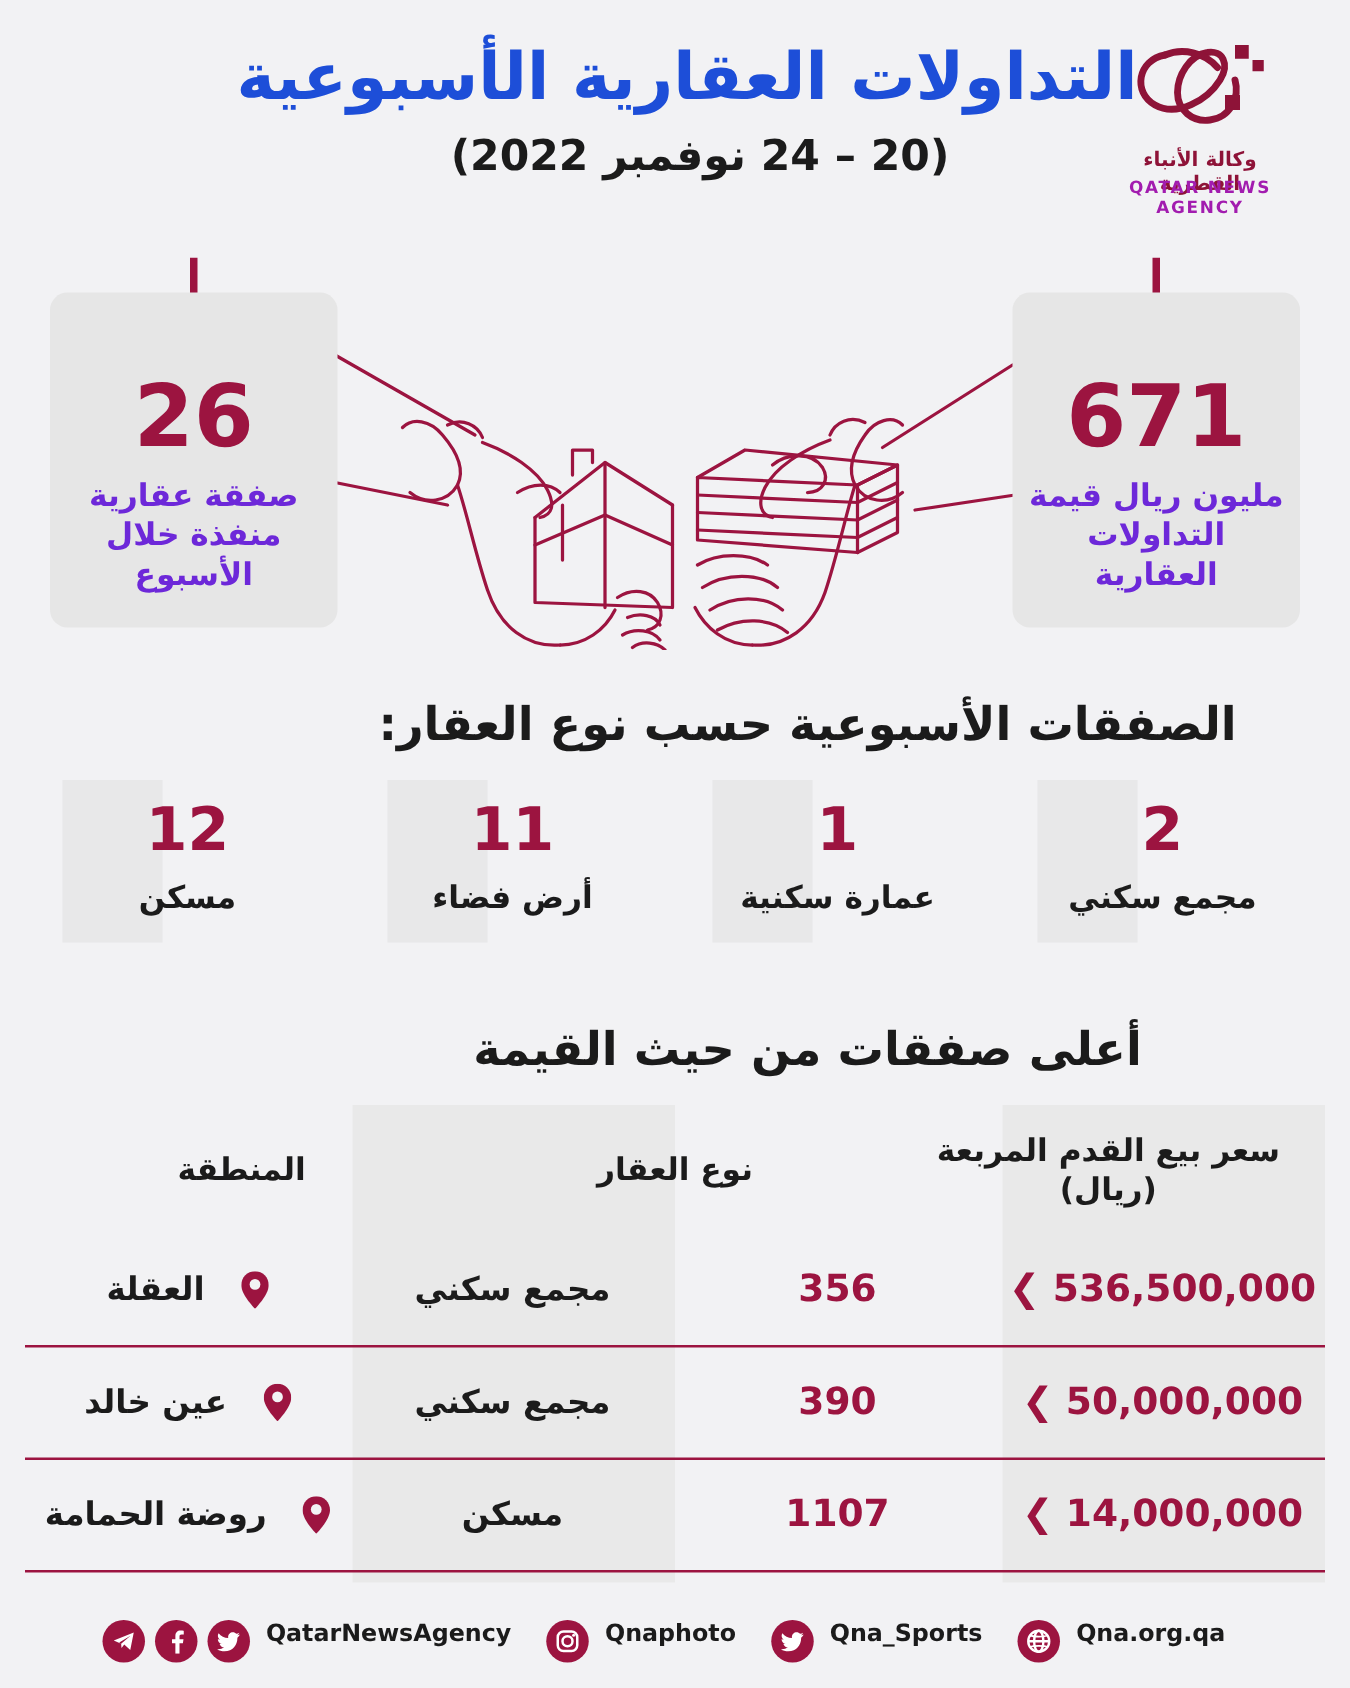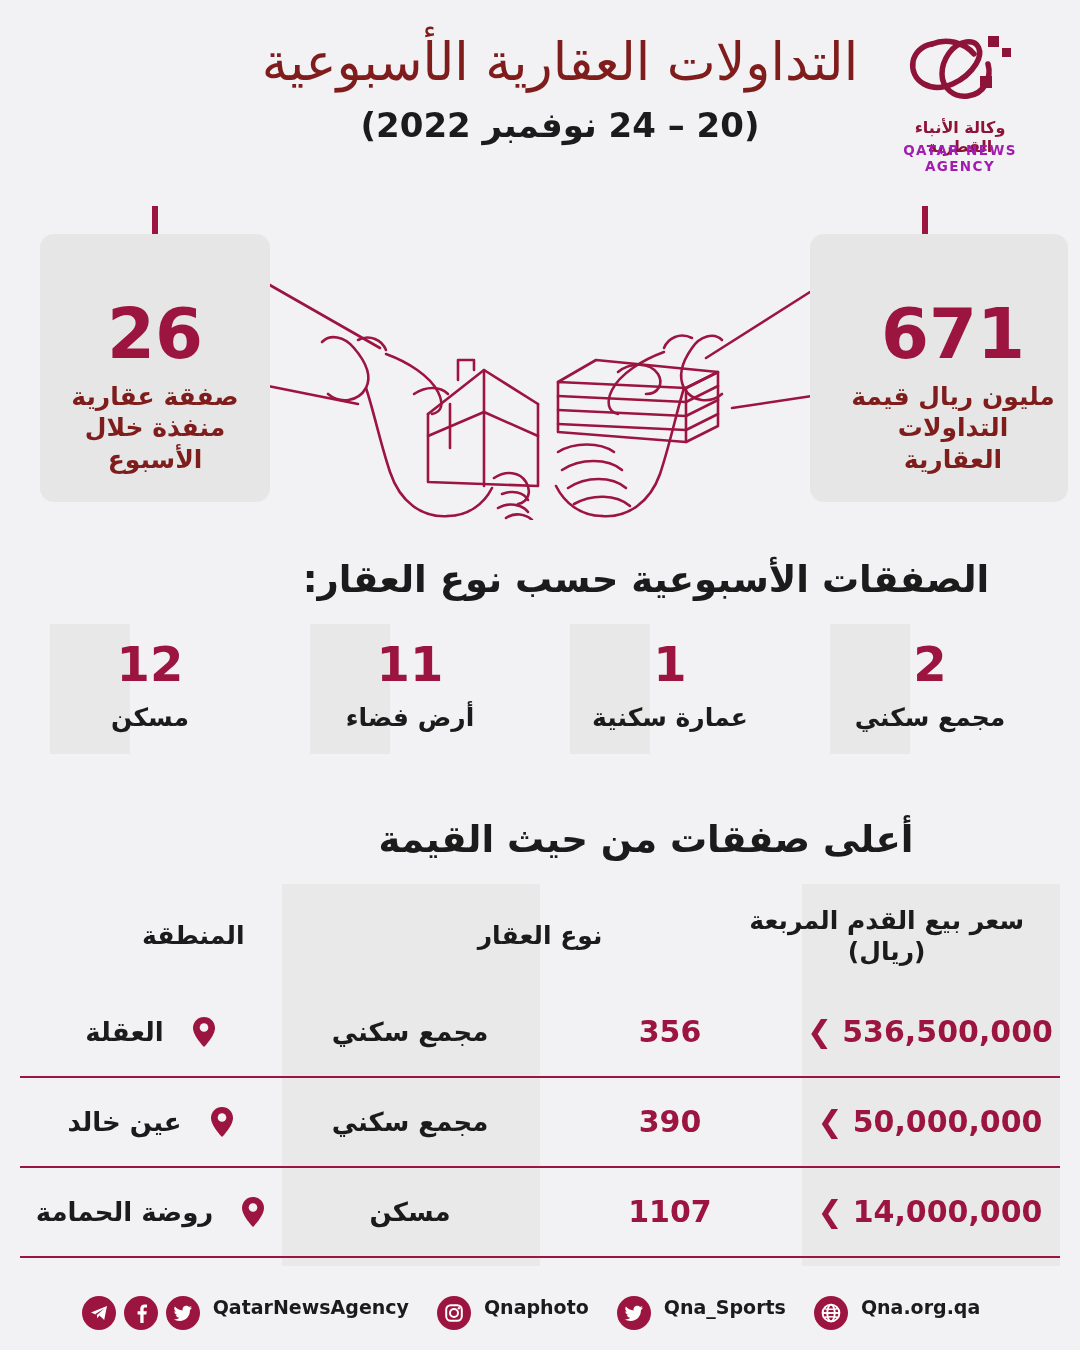--- a/index.html
+++ b/index.html
@@ -10,21 +10,21 @@
     font-family:"DejaVu Sans","Liberation Sans",sans-serif;
     overflow:hidden;
     position:relative;
   }
   .page{position:relative;width:1080px;height:1350px;}
 
   
   .header{position:absolute;top:0;left:0;width:1080px;height:190px;}
   .title-wrap{position:absolute;right:170px;top:34px;width:700px;text-align:center;}
   .main-title{
-    font-size:52px;font-weight:normal;color:#7f1d1d;
+    font-size:52px;font-weight:bold;color:#1d4ed8;
     letter-spacing:-1px;line-height:1.1;white-space:nowrap;
   }
   .sub-title{
     margin-top:14px;font-size:34px;font-weight:bold;color:#1b1b1b;
     white-space:nowrap;
     text-align:center;
   }
   .logo{position:absolute;left:880px;top:22px;width:160px;height:150px;}
   .logo svg{display:block;}
   .logo-ar{
@@ -37,27 +37,27 @@
     direction:ltr;
   }
 
   
   .statbox{
     position:absolute;top:234px;width:230px;height:268px;
     background:#e6e6e6;border-radius:14px;
     display:flex;flex-direction:column;align-items:center;
   }
   .statbox.left{left:40px;}
-  .statbox.right{left:810px;padding-left:28px;}
+  .statbox.right{left:810px;}
   .stat-number{
     font-size:69px;font-weight:bold;color:#9c1440;line-height:1;
     margin-top:66px;
   }
   .stat-label{
-    margin-top:12px;font-size:25px;font-weight:bold;color:#7f1d1d;
+    margin-top:12px;font-size:25px;font-weight:bold;color:#6d28d9;
     line-height:1.25;text-align:center;width:210px;
   }
   .arrow{position:absolute;top:206px;width:56px;height:72px;}
   .arrow.left{left:127px;}
   .arrow.right{left:897px;}
 
   
   .illustration{position:absolute;left:262px;top:236px;width:556px;height:284px;}
 
   

